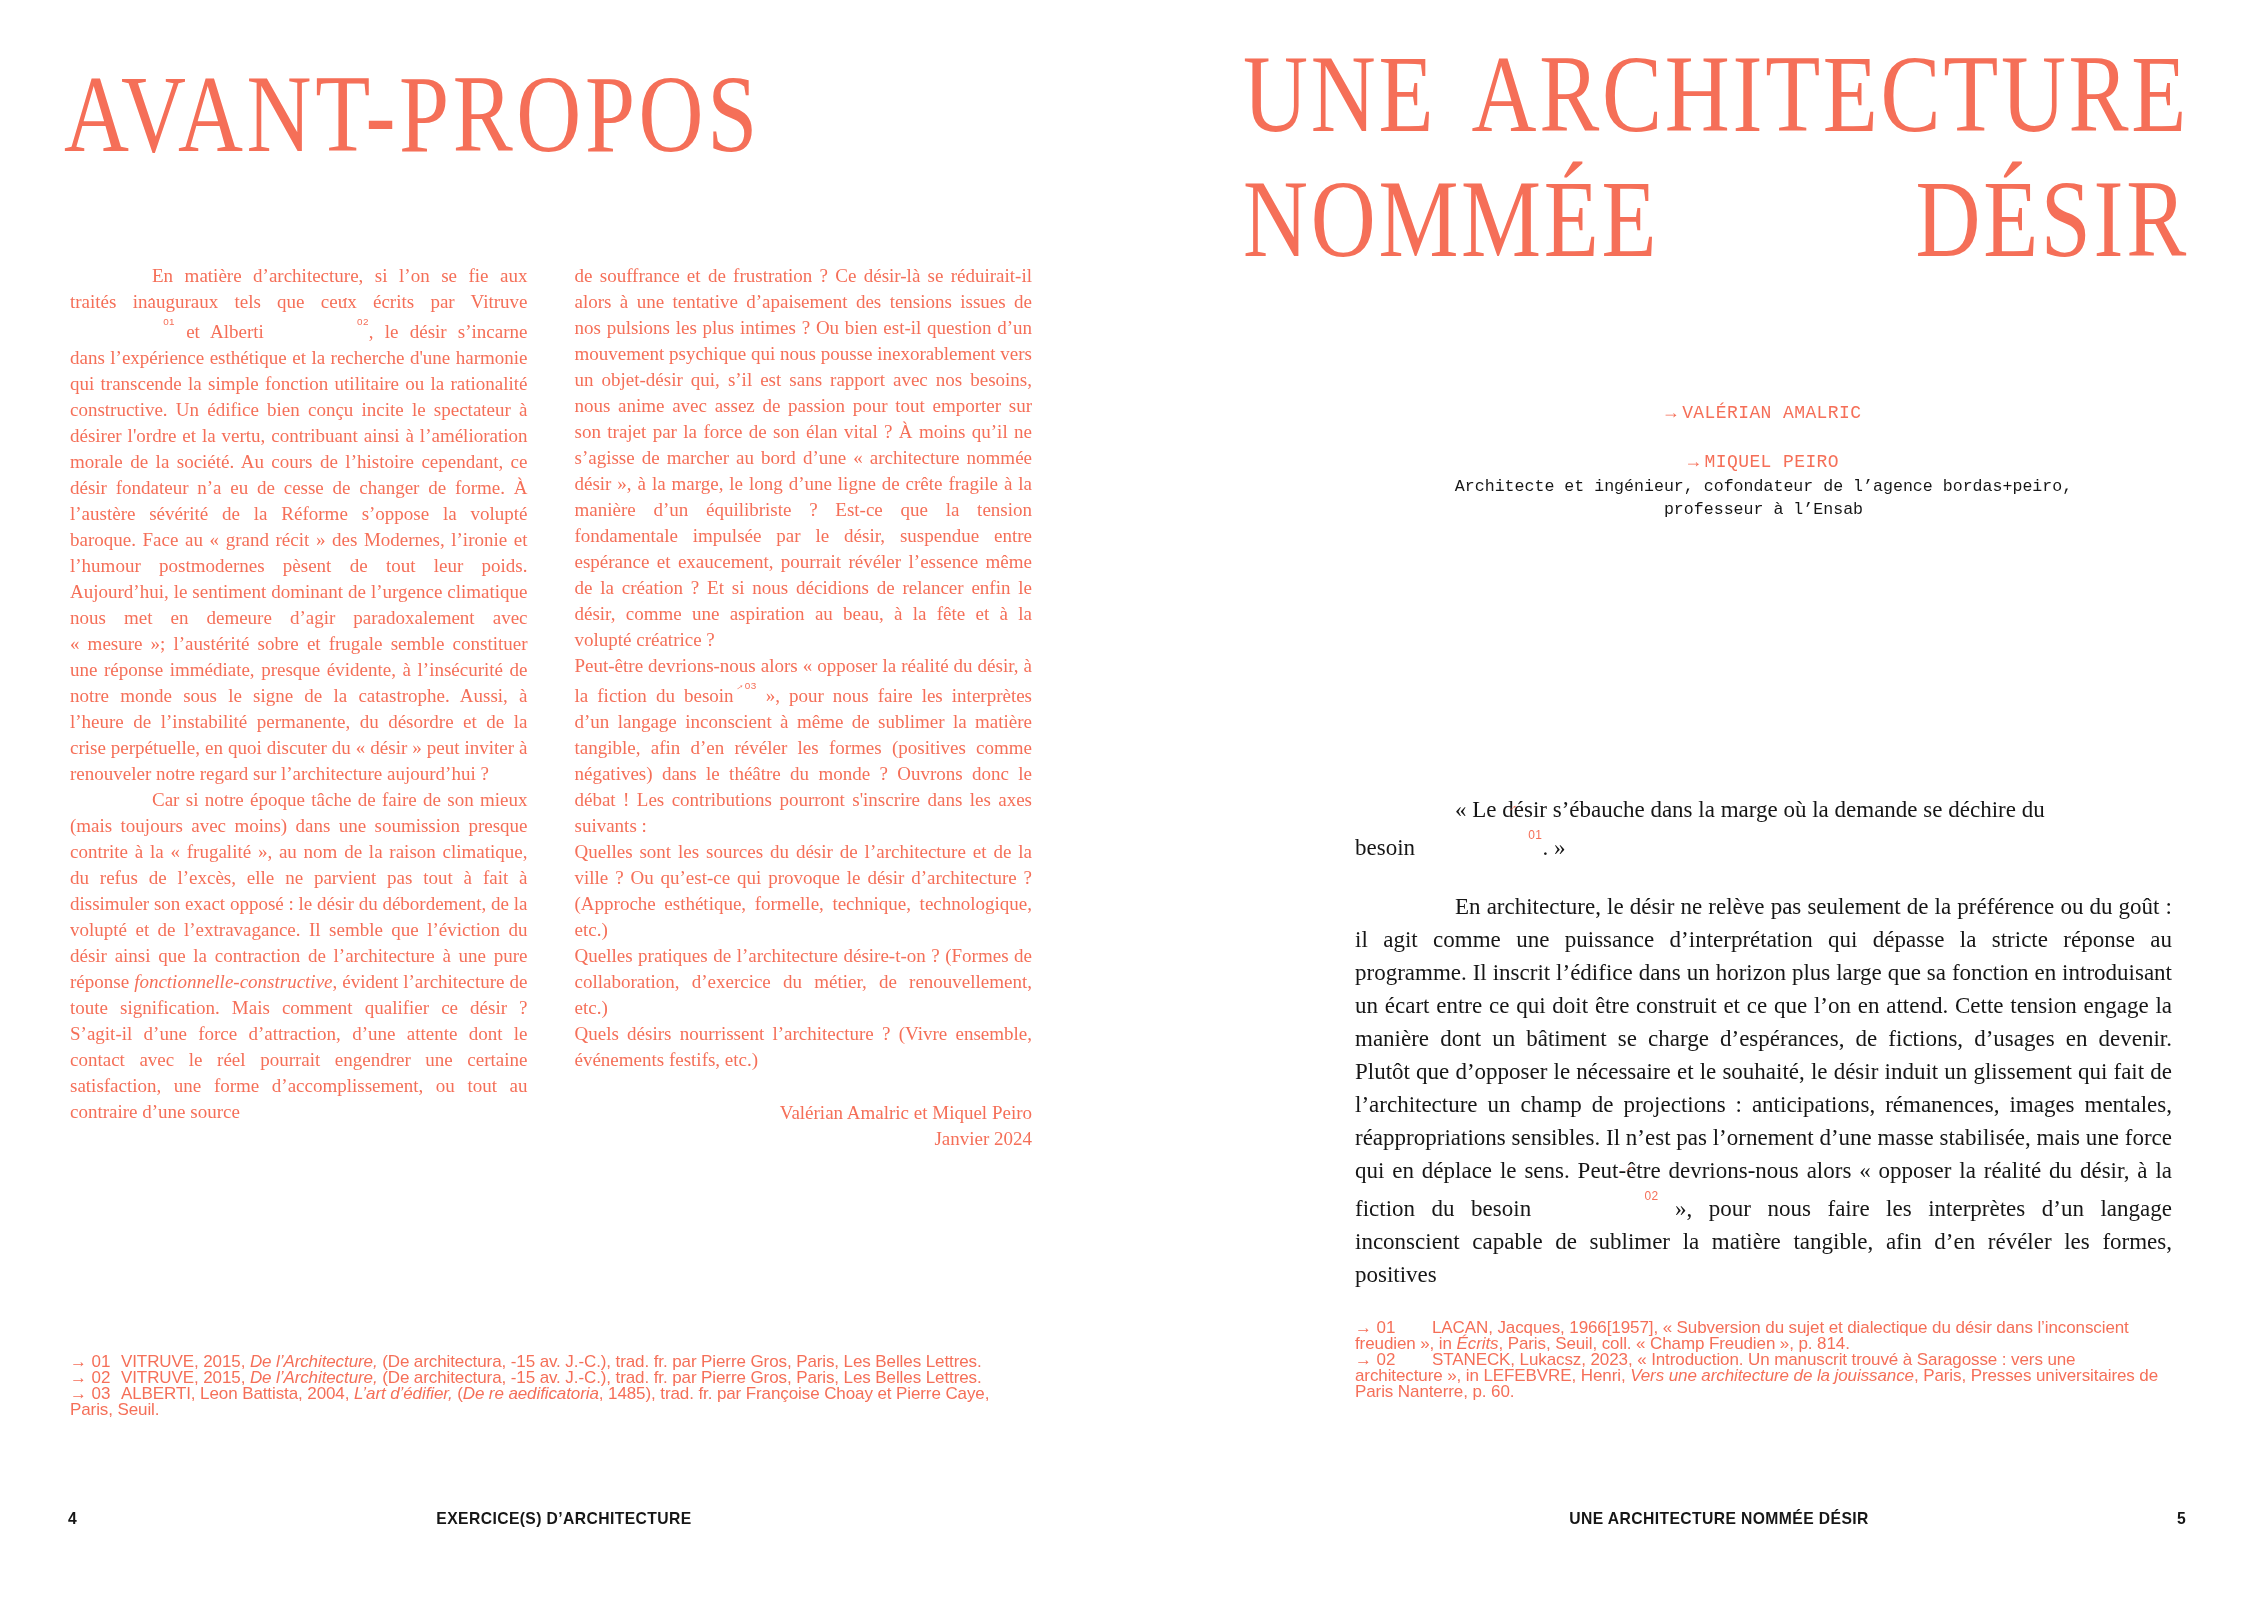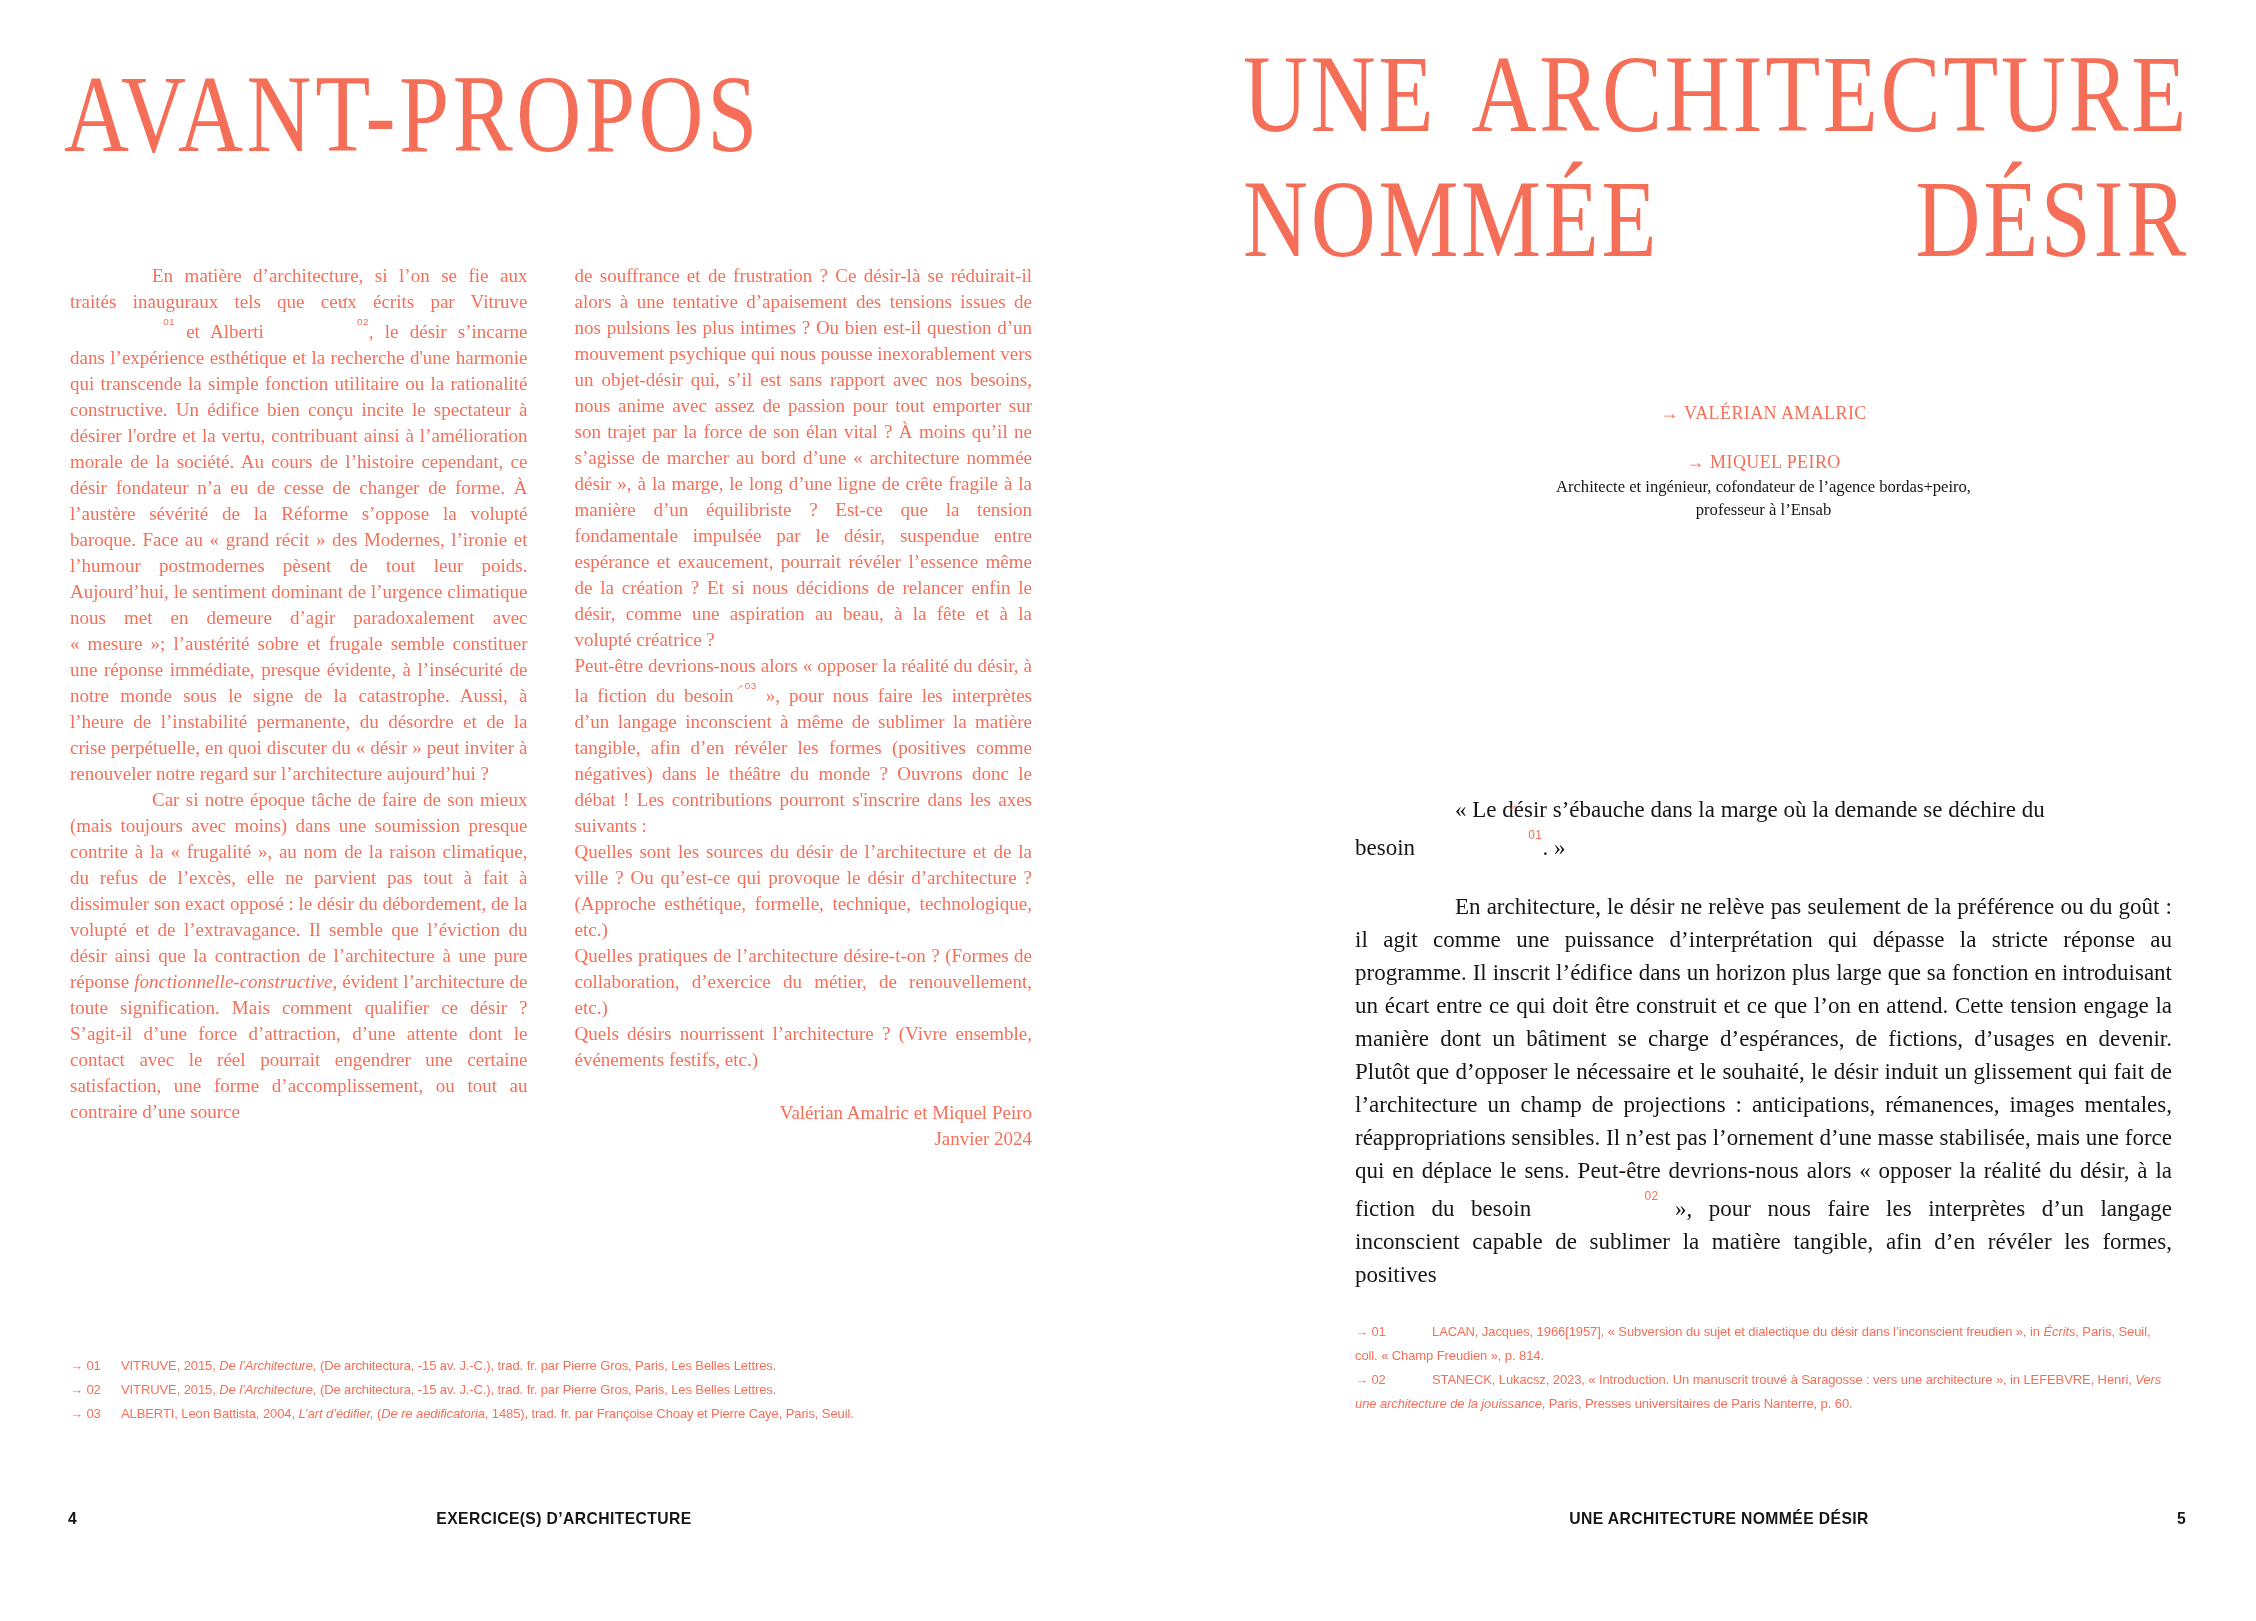--- a/index.html
+++ b/index.html
@@ -83,38 +83,38 @@
     text-align: right;
     font-size: 19px;
     line-height: 26px;
   }
 
   
   .footnotes {
     position: absolute;
     color: #F56F58;
     font-family: "Liberation Sans", sans-serif;
-    font-size: 13px;
-    line-height: 24px;
+    font-size: 17px;
+    line-height: 16px;
     letter-spacing: -0.1px;
   }
   .lp-footnotes { left: 70px; top: 1354px; width: 965px; }
   .rp-footnotes { left: 227px; top: 1320px; width: 813px; }
   .footnotes p { margin: 0; text-align: left; }
   .fn-marker { display: inline-block; }
   .lp-footnotes .fn-marker { width: 51px; }
   .rp-footnotes .fn-marker { width: 77px; }
 
   
   .authors {
     position: absolute;
     left: 227px; top: 401px;
     width: 817px;
     text-align: center;
-    font-family: Liberation Serif, serif;
+    font-family: Liberation Mono, monospace;
     color: #161616;
   }
   .author + .author { margin-top: 24px; text-align: center; }
   .author-name {
     color: #F56F58;
     font-size: 18px;
     line-height: 25px;
     letter-spacing: 0.4px;
   }
   .author-name .arrow { margin-right: 5.4px; }

